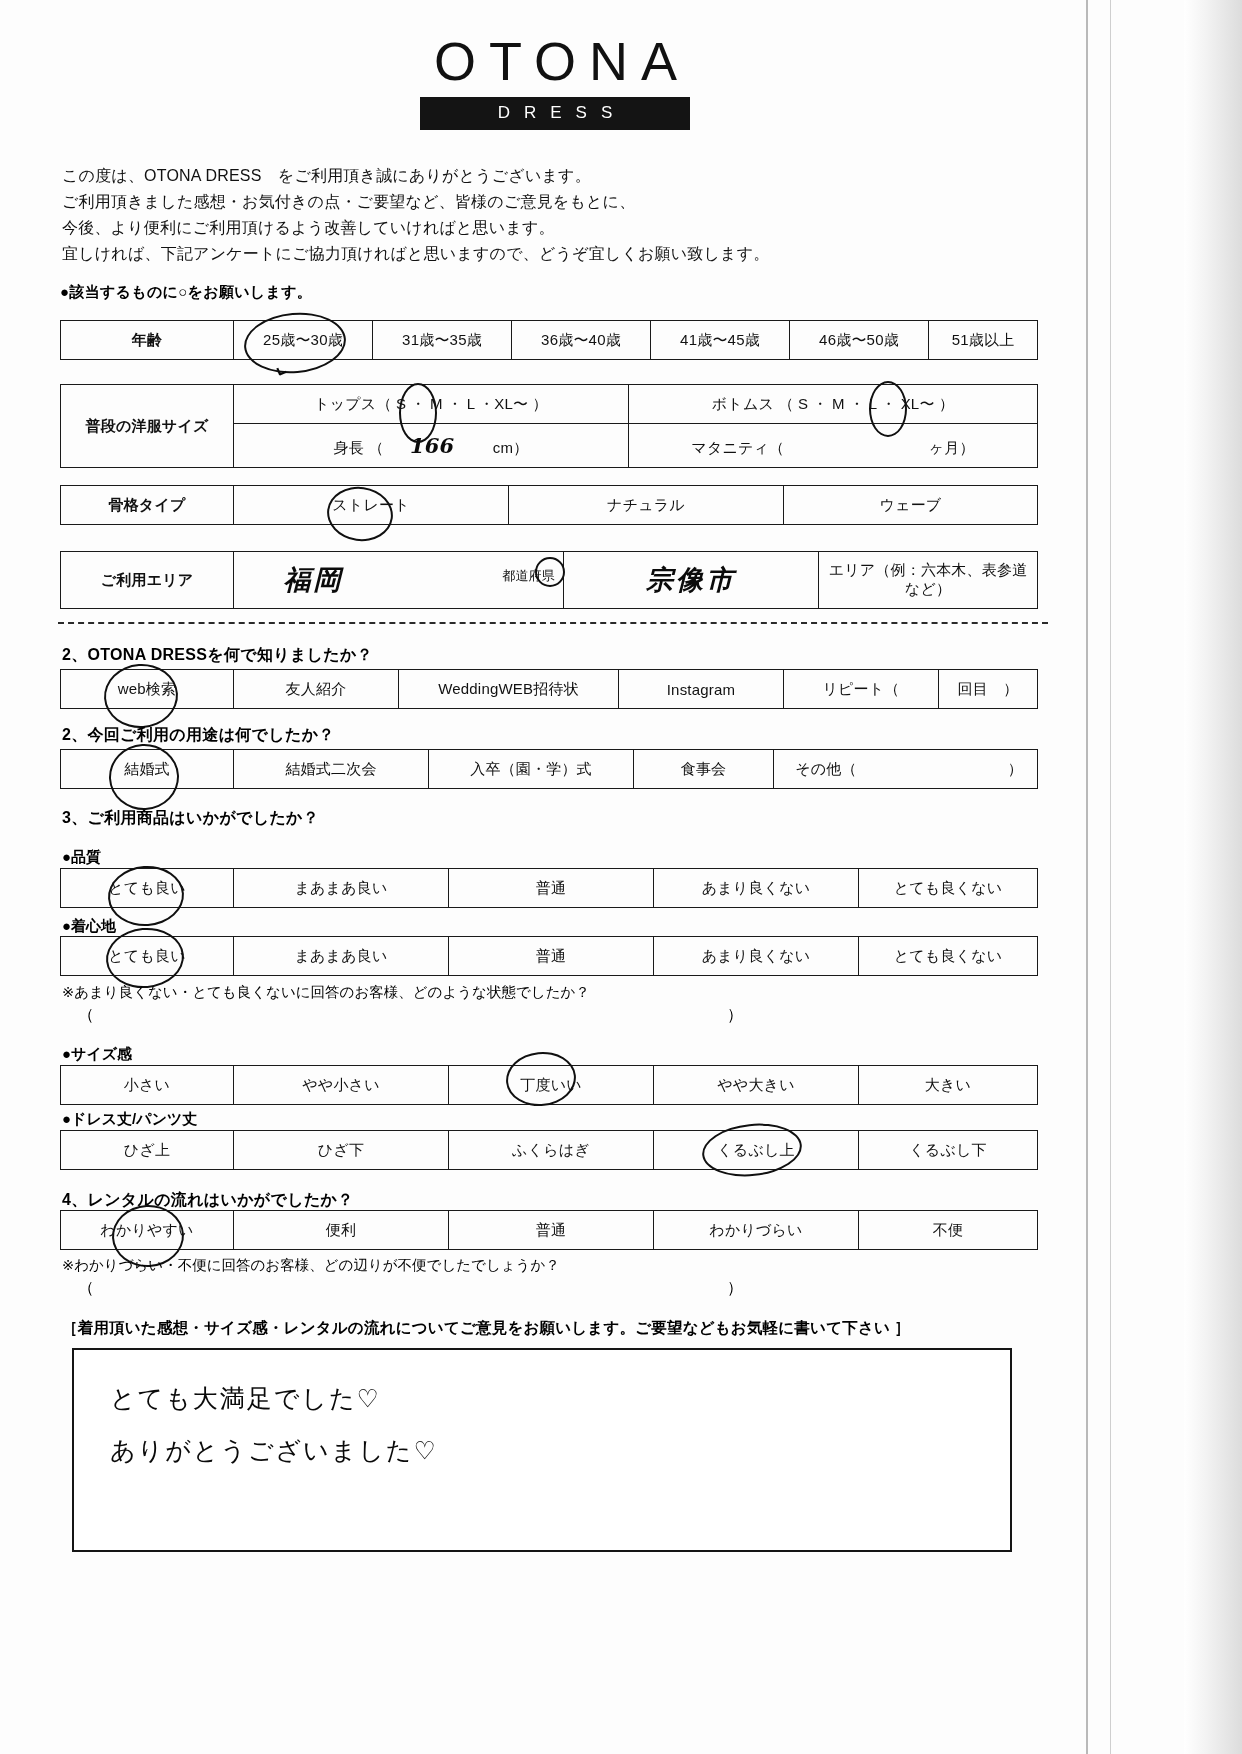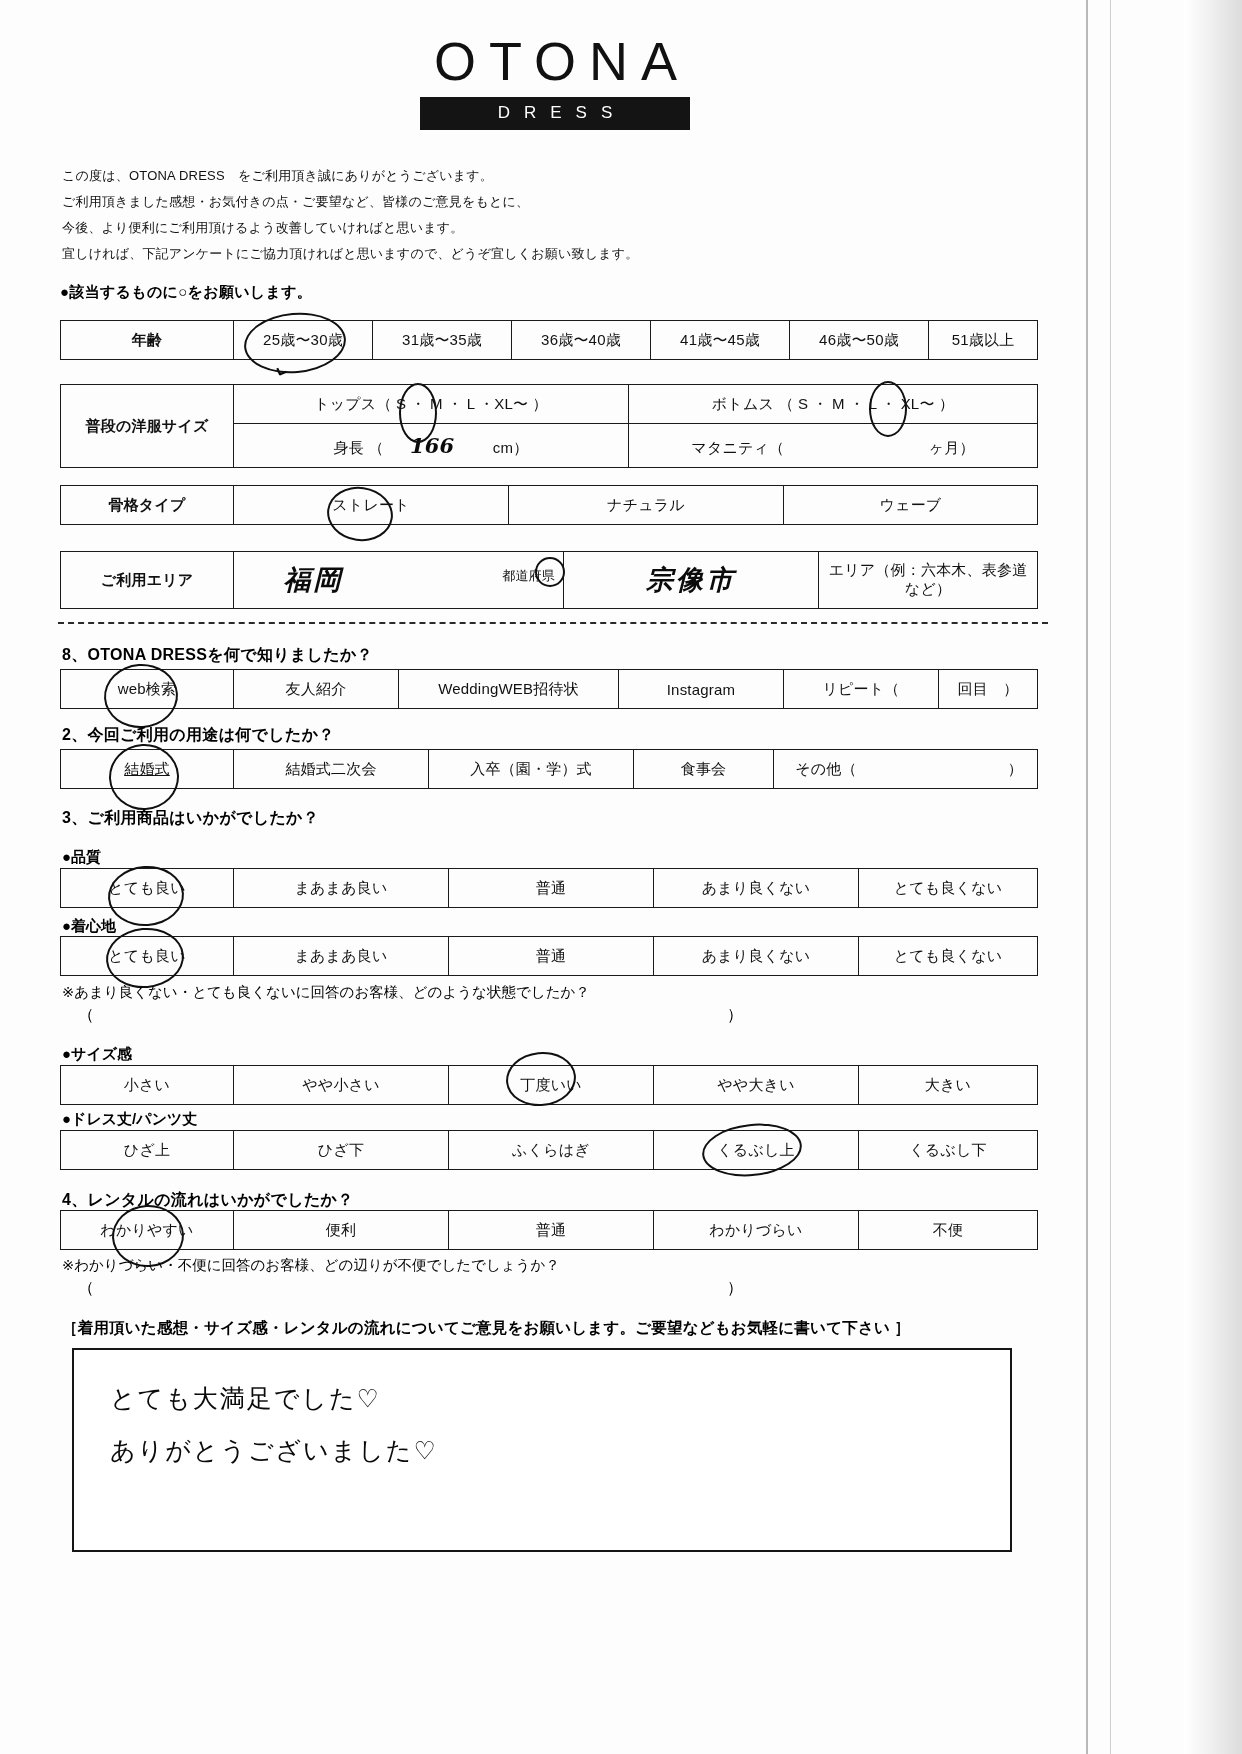--- a/index.html
+++ b/index.html
@@ -56,21 +56,21 @@
     letter-spacing: 14px;
     padding: 6px 0 7px 14px;
     font-weight: 400;
   }
 
   
   .intro {
     position: absolute;
     left: 62px;
     top: 163px;
-    font-size: 13px;
+    font-size: 16px;
     line-height: 26px;
     color: #111;
     letter-spacing: 0.2px;
   }
   .lead {
     position: absolute;
     left: 60px;
     top: 283px;
     font-size: 15px;
     font-weight: bold;
@@ -257,40 +257,40 @@
         <span class="hw" style="font-size:27px;letter-spacing:3px;">宗像市</span>
       </td>
       <td>エリア（例：六本木、表参道など）</td>
     </tr>
   </tbody>
     </table>
   <div class="ink-ellipse" style="left:535px;top:557px;width:26px;height:26px;"></div>
 
   <div class="dashed"></div>
 
-  <div class="qh" style="left:62px;top:645px;">8、OTONA DRESSを何で知りましたか？</div>
+  <div class="qh" style="left:62px;top:645px;">2、OTONA DRESSを何で知りましたか？</div>
   <table class="grid tbl-abs" style="left:60px;top:669px;width:978px;">
     <tbody>
         <tr>
       <td style="width:168px;">web検索</td>
       <td style="width:160px;">友人紹介</td>
       <td style="width:215px;">WeddingWEB招待状</td>
       <td style="width:160px;">Instagram</td>
       <td class="lft" style="width:150px;">リピート（</td>
       <td>回目　）</td>
     </tr>
   </tbody>
     </table>
   <div class="ink-ellipse" style="left:104px;top:664px;width:70px;height:60px;transform:rotate(-4deg);"></div>
 
   <div class="qh" style="left:62px;top:725px;">2、今回ご利用の用途は何でしたか？</div>
   <table class="grid tbl-abs" style="left:60px;top:749px;width:978px;">
     <tbody>
         <tr>
-      <td style="width:168px;text-decoration:underline;">結婚式</td>
+      <td style="width:168px;">結婚式</td>
       <td style="width:190px;">結婚式二次会</td>
       <td style="width:200px;">入卒（園・学）式</td>
       <td style="width:135px;">食事会</td>
       <td class="lft" style="width:100px;border-right:none;">その他（</td>
       <td style="text-align:right;padding-right:14px;border-left:none;">）</td>
     </tr>
   </tbody>
     </table>
   <div class="ink-ellipse" style="left:109px;top:744px;width:66px;height:62px;transform:rotate(-3deg);"></div>
 

